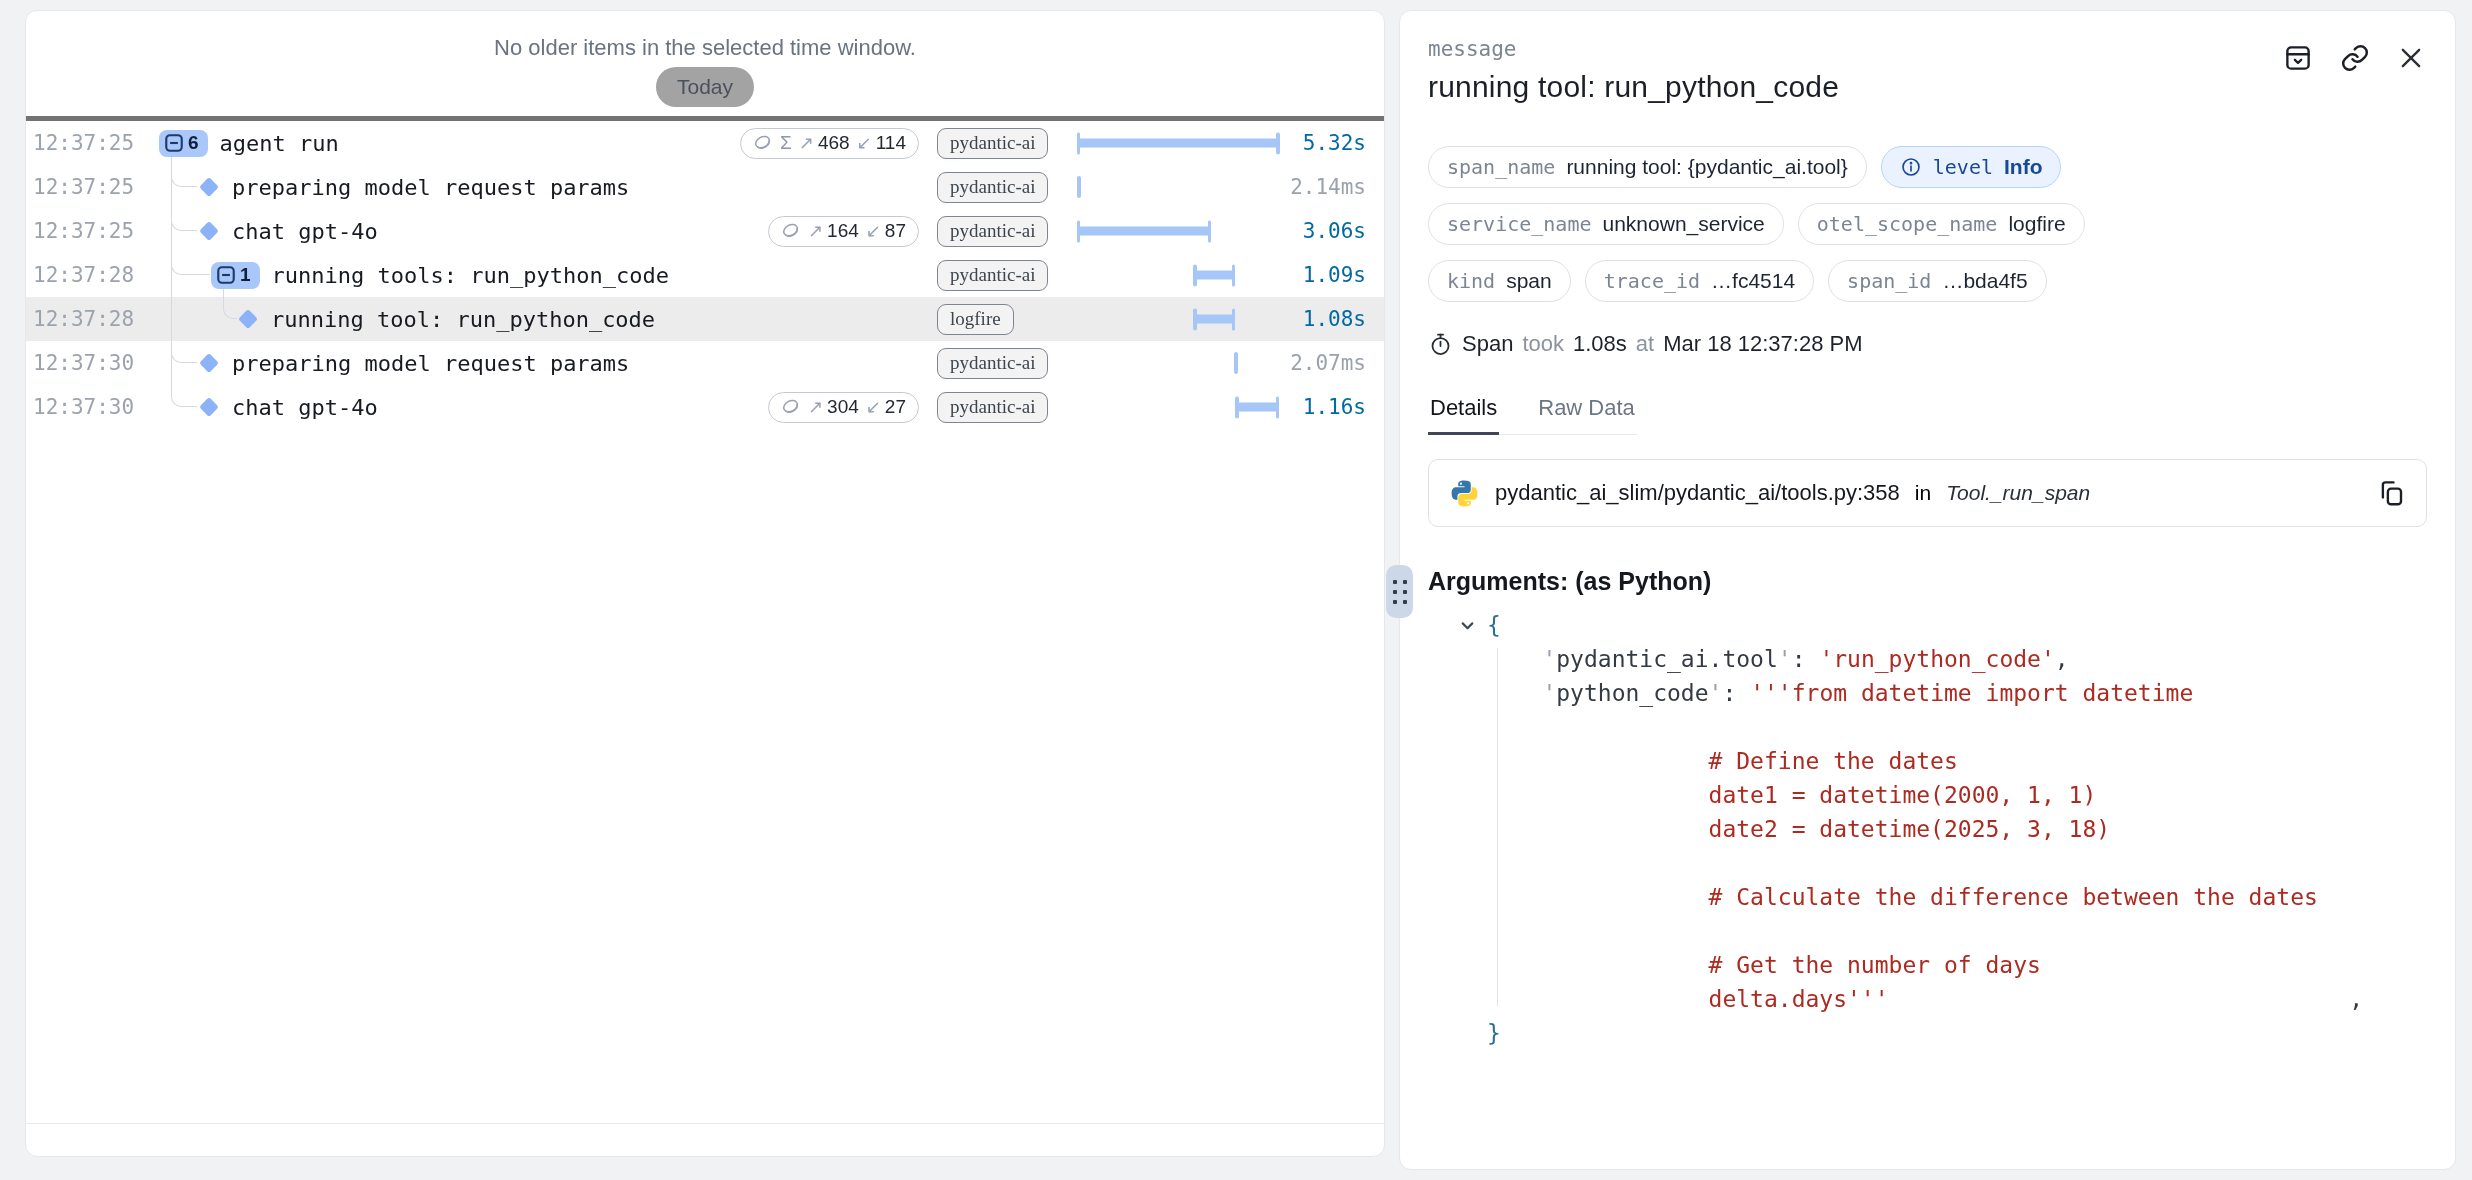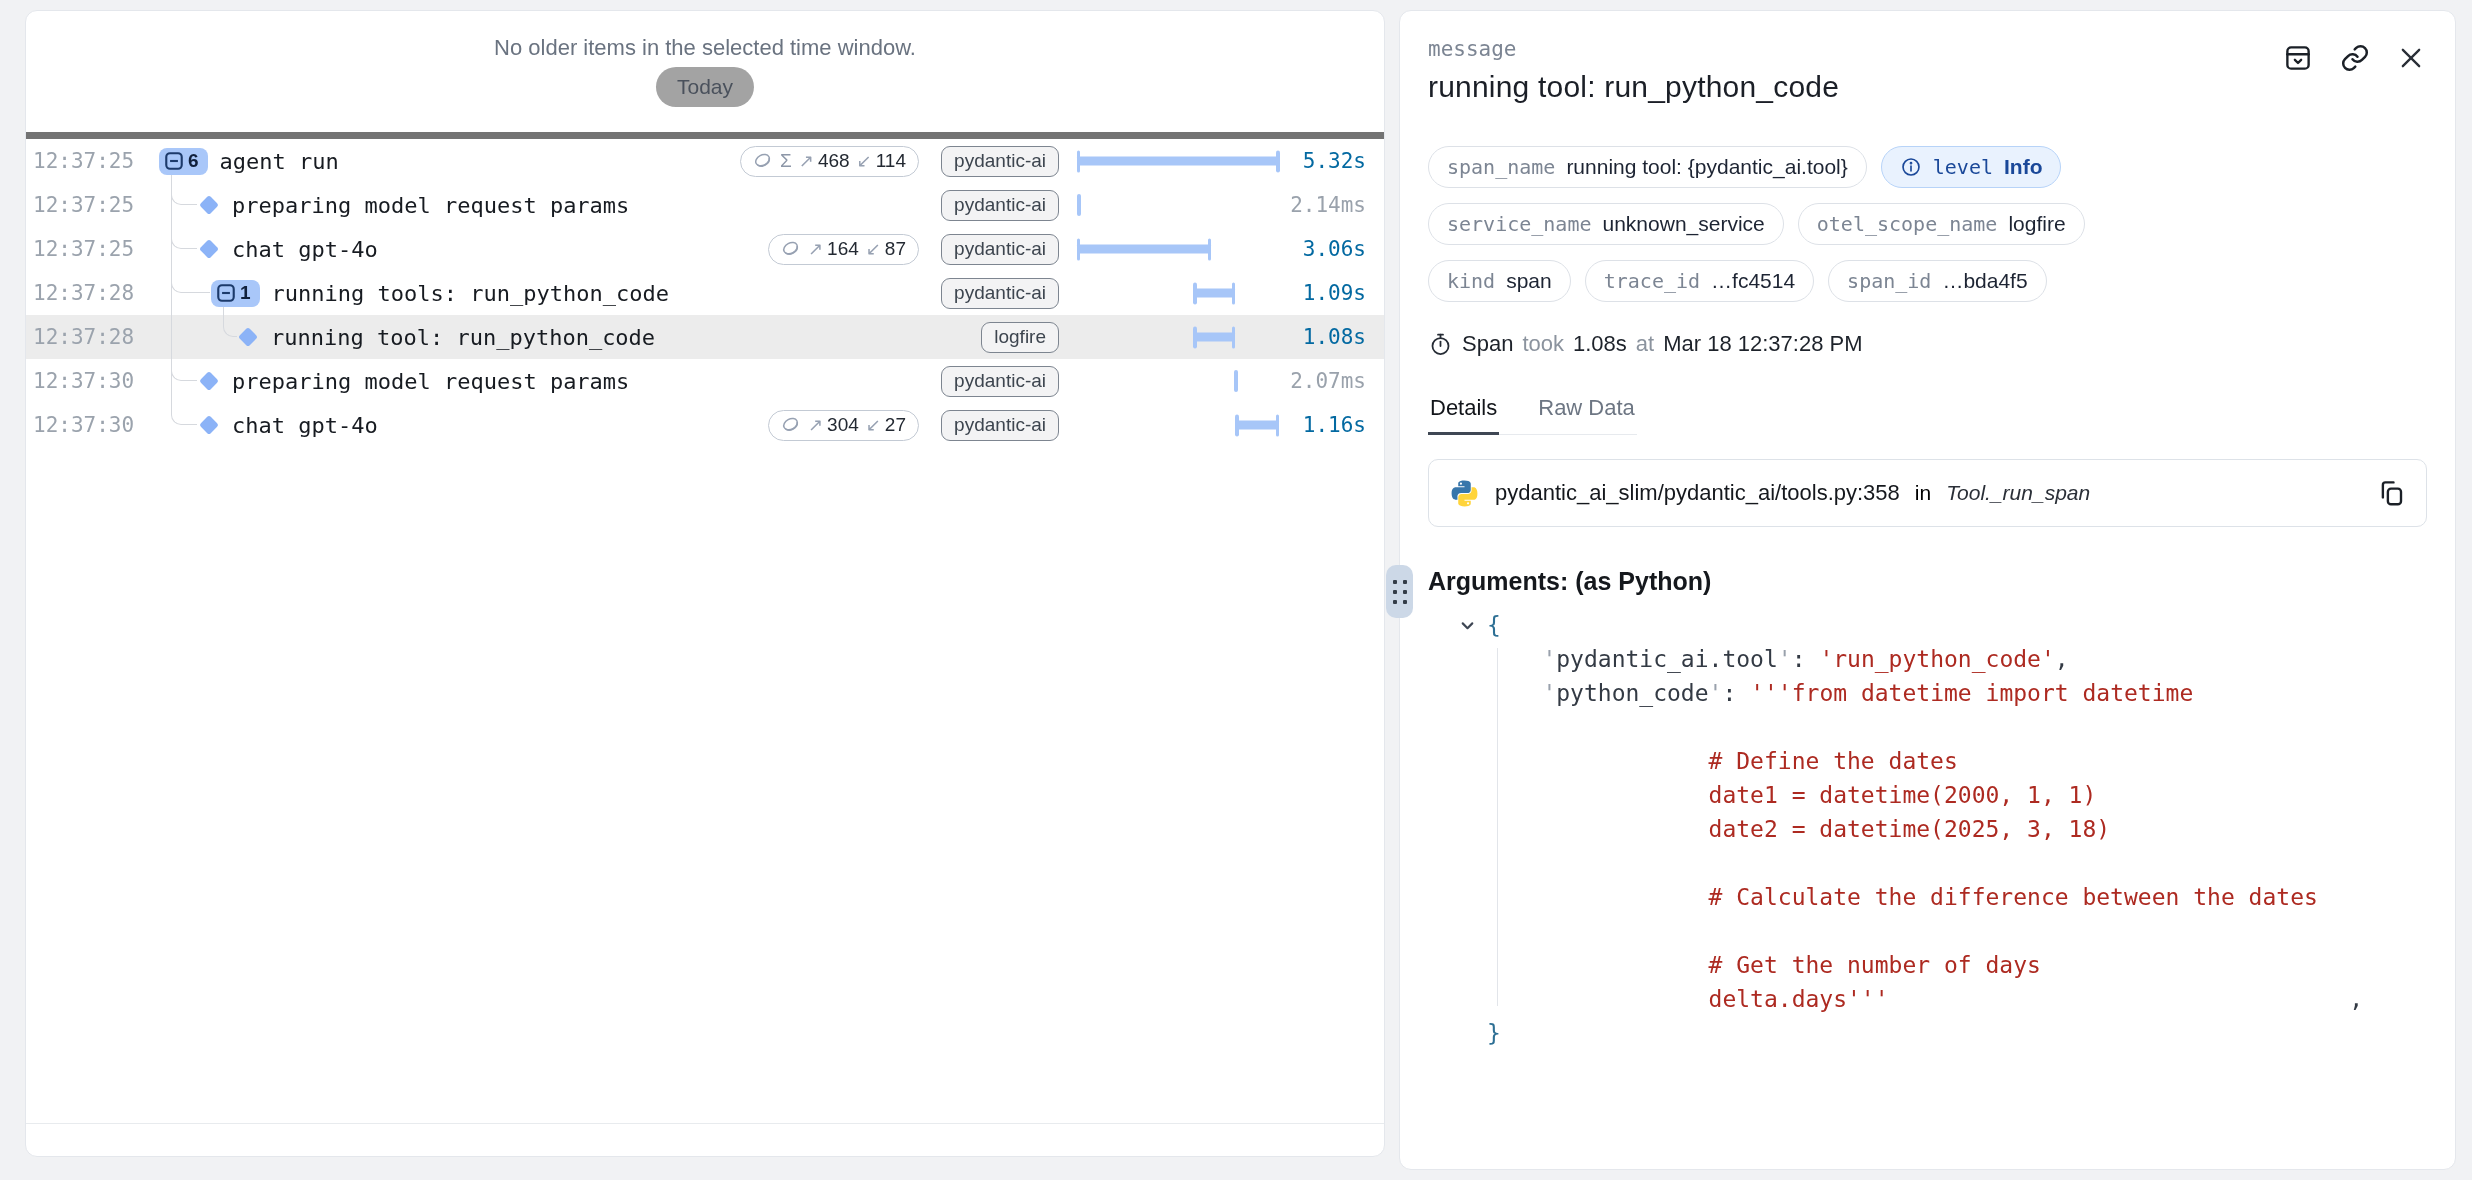--- a/index.html
+++ b/index.html
@@ -10,21 +10,21 @@
     position:relative; overflow:hidden;
     color:#171b21;
   }
   .mono { font-family:"DejaVu Sans Mono", monospace; }
 
   
   .left-panel {
     position:absolute; left:25px; top:10px; width:1360px; height:1147px;
     background:#fff; border:1px solid #e4e7ec; border-radius:12px;
   }
-  .left-header { height:128px; border-bottom:7px solid #737373; position:relative; }
+  .left-header { height:110px; border-bottom:5px solid #737373; position:relative; }
   .notice { position:absolute; top:24px; left:0; right:0; text-align:center;
     font-size:22px; color:#6a7380; }
   .today-chip { position:absolute; top:56px; left:50%; transform:translateX(-50%);
     height:40px; line-height:40px; padding:0 21px; border-radius:20px;
     background:#a3a3a3; color:#4a515c; font-size:21px; border:none; cursor:pointer;
     font-family:"Liberation Sans", sans-serif; }
   .rows { position:relative; }
   .trace-row { display:flex; align-items:center; height:44px; position:relative; }
   .trace-row.selected { background:#ececec; }
   .t-time { width:130px; padding-left:7px; font-size:21px; color:#9ba3ad; flex:none; }
@@ -38,21 +38,21 @@
   .d1 .diamond-box { margin-left:42px; }
   .d2 .node-pill { margin-left:55px; }
   .d3 .diamond-box { margin-left:81px; }
   .t-name { margin-left:12px; font-size:22px; color:#171b21; white-space:nowrap; }
   .right-cluster { margin-left:auto; display:flex; align-items:center; padding-right:18px; flex:none; }
   .token-badge { height:31px; border:1.4px solid #c3cad4; border-radius:16px; background:#fff;
     display:flex; align-items:center; gap:7px; padding:0 12px; margin-right:18px; }
   .token-badge .sig { color:#8d97a8; font-size:19px; }
   .token-badge .arrow { color:#97a1b2; font-size:18px; }
   .token-badge .num { color:#232932; font-size:19px; margin-left:-3px; }
-  .tag-col { width:122px; display:flex; justify-content:flex-end; flex:none; }
+  .tag-col { width:122px; display:flex; flex:none;font-family:Liberation Serif, serif; }
   .tag { font-size:19px; color:#3d454f; background:#f3f3f4; border:1.4px solid #7d8590;
     border-radius:9px; padding:3px 12px 4px; cursor:pointer; white-space:nowrap; }
   .bar-col { position:relative; width:202px; height:44px; margin-left:18px; flex:none; }
   .bar-span { position:absolute; top:50%; transform:translateY(-50%); height:9px;
     background:#a7c6f8; border-radius:1px; }
   .bar-span::before, .bar-span::after { content:''; position:absolute; width:3.6px; height:22px;
     top:50%; transform:translateY(-50%); background:#a7c6f8; border-radius:2px; }
   .bar-span::before { left:-0.5px; } .bar-span::after { right:-0.5px; }
   .bar-tick { position:absolute; top:50%; transform:translateY(-50%); width:3.6px; height:22px;
     background:#a7c6f8; border-radius:2px; }

